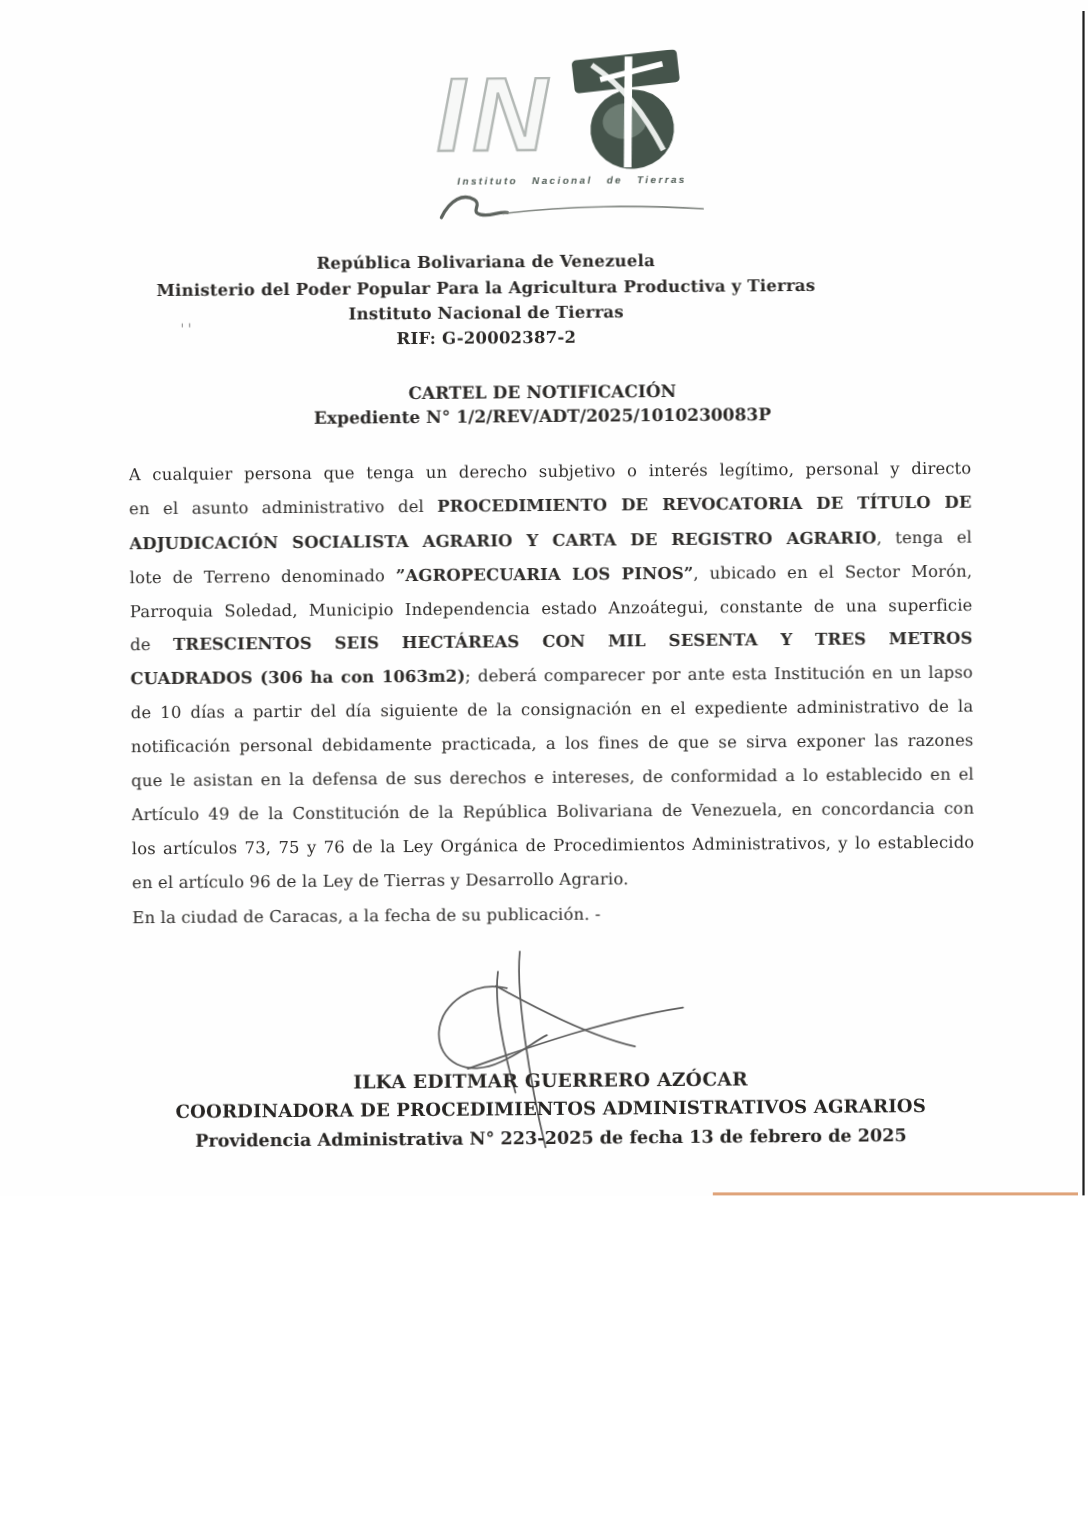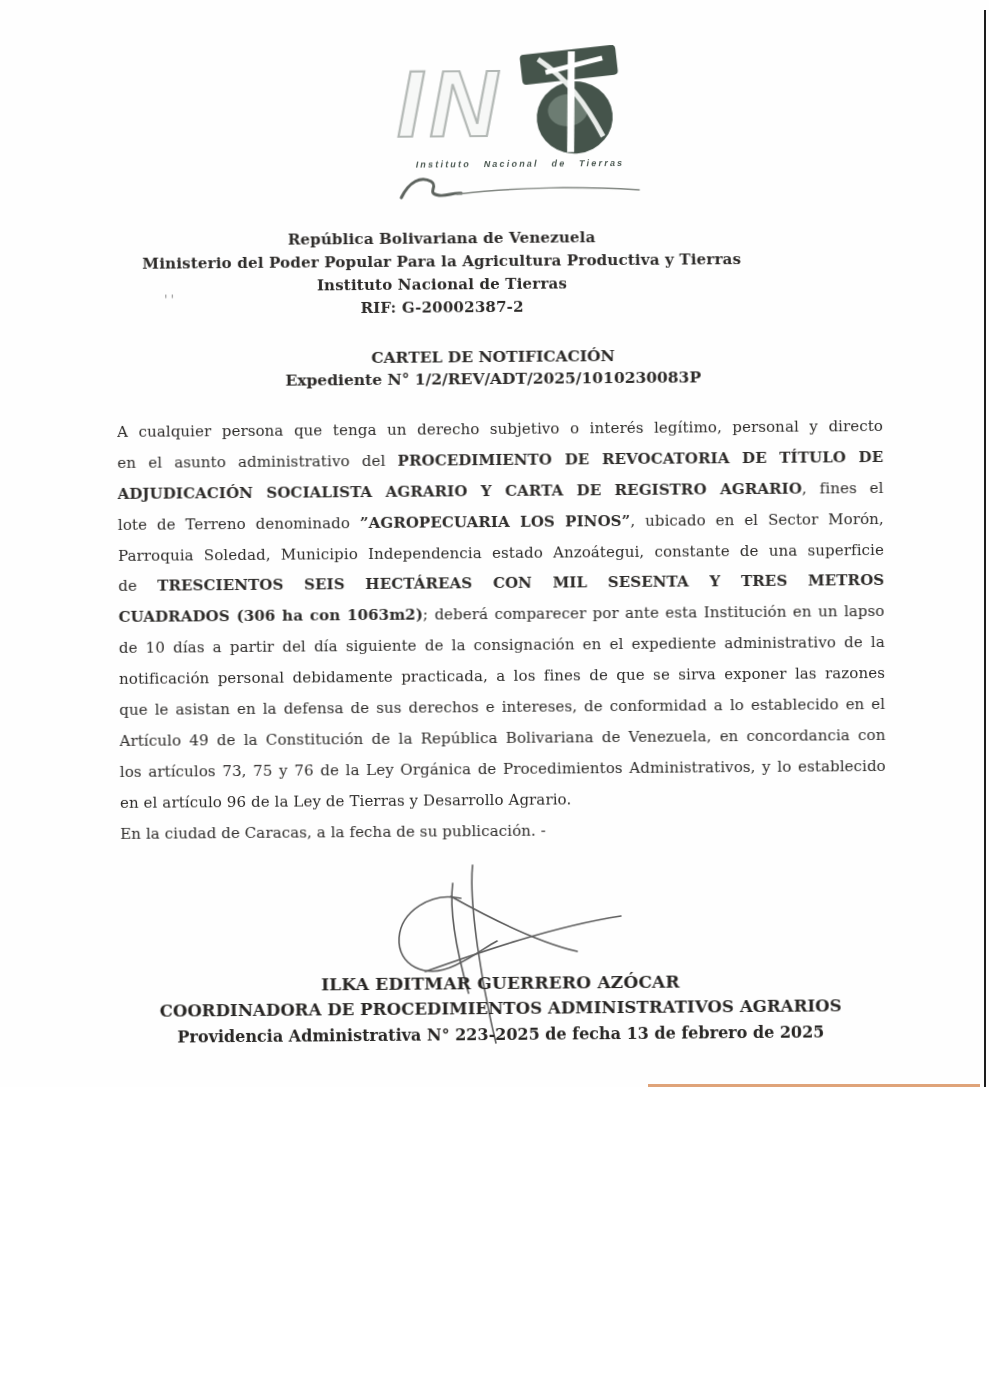--- a/index.html
+++ b/index.html
@@ -85,21 +85,21 @@
     <span class="artifact">''</span>
 
     <div class="title-block">
       <div>CARTEL DE NOTIFICACIÓN</div>
       <div>Expediente N° 1/2/REV/ADT/2025/1010230083P</div>
     </div>
 
     <div class="body-block">
         <div class="body-line just"><span>A cualquier persona que tenga un derecho subjetivo o interés legítimo, personal y directo</span></div>
         <div class="body-line just"><span>en el asunto administrativo del </span><span class="b">PROCEDIMIENTO DE REVOCATORIA DE TÍTULO DE</span></div>
-        <div class="body-line just"><span class="b">ADJUDICACIÓN SOCIALISTA AGRARIO Y CARTA DE REGISTRO AGRARIO</span><span>, fines el</span></div>
+        <div class="body-line just"><span class="b">ADJUDICACIÓN SOCIALISTA AGRARIO Y CARTA DE REGISTRO AGRARIO</span><span>, tenga el</span></div>
         <div class="body-line just"><span>lote de Terreno denominado </span><span class="b">”AGROPECUARIA LOS PINOS”</span><span>, ubicado en el Sector Morón,</span></div>
         <div class="body-line just"><span>Parroquia Soledad, Municipio Independencia estado Anzoátegui, constante de una superficie</span></div>
         <div class="body-line just"><span>de </span><span class="b">TRESCIENTOS SEIS HECTÁREAS CON MIL SESENTA Y TRES METROS</span></div>
         <div class="body-line just"><span class="b">CUADRADOS (306 ha con 1063m2)</span><span>; deberá comparecer por ante esta Institución en un lapso</span></div>
         <div class="body-line just"><span>de 10 días a partir del día siguiente de la consignación en el expediente administrativo de la</span></div>
         <div class="body-line just"><span>notificación personal debidamente practicada, a los fines de que se sirva exponer las razones</span></div>
         <div class="body-line just"><span>que le asistan en la defensa de sus derechos e intereses, de conformidad a lo establecido en el</span></div>
         <div class="body-line just"><span>Artículo 49 de la Constitución de la República Bolivariana de Venezuela, en concordancia con</span></div>
         <div class="body-line just"><span>los artículos 73, 75 y 76 de la Ley Orgánica de Procedimientos Administrativos, y lo establecido</span></div>
         <div class="body-line"><span>en el artículo 96 de la Ley de Tierras y Desarrollo Agrario.</span></div>

